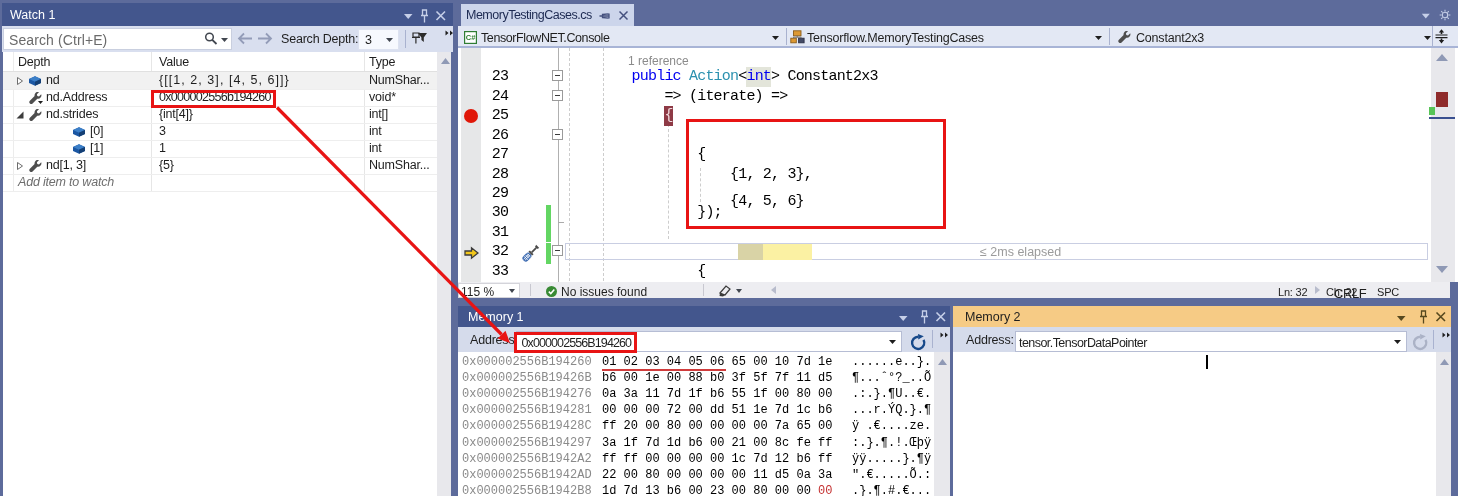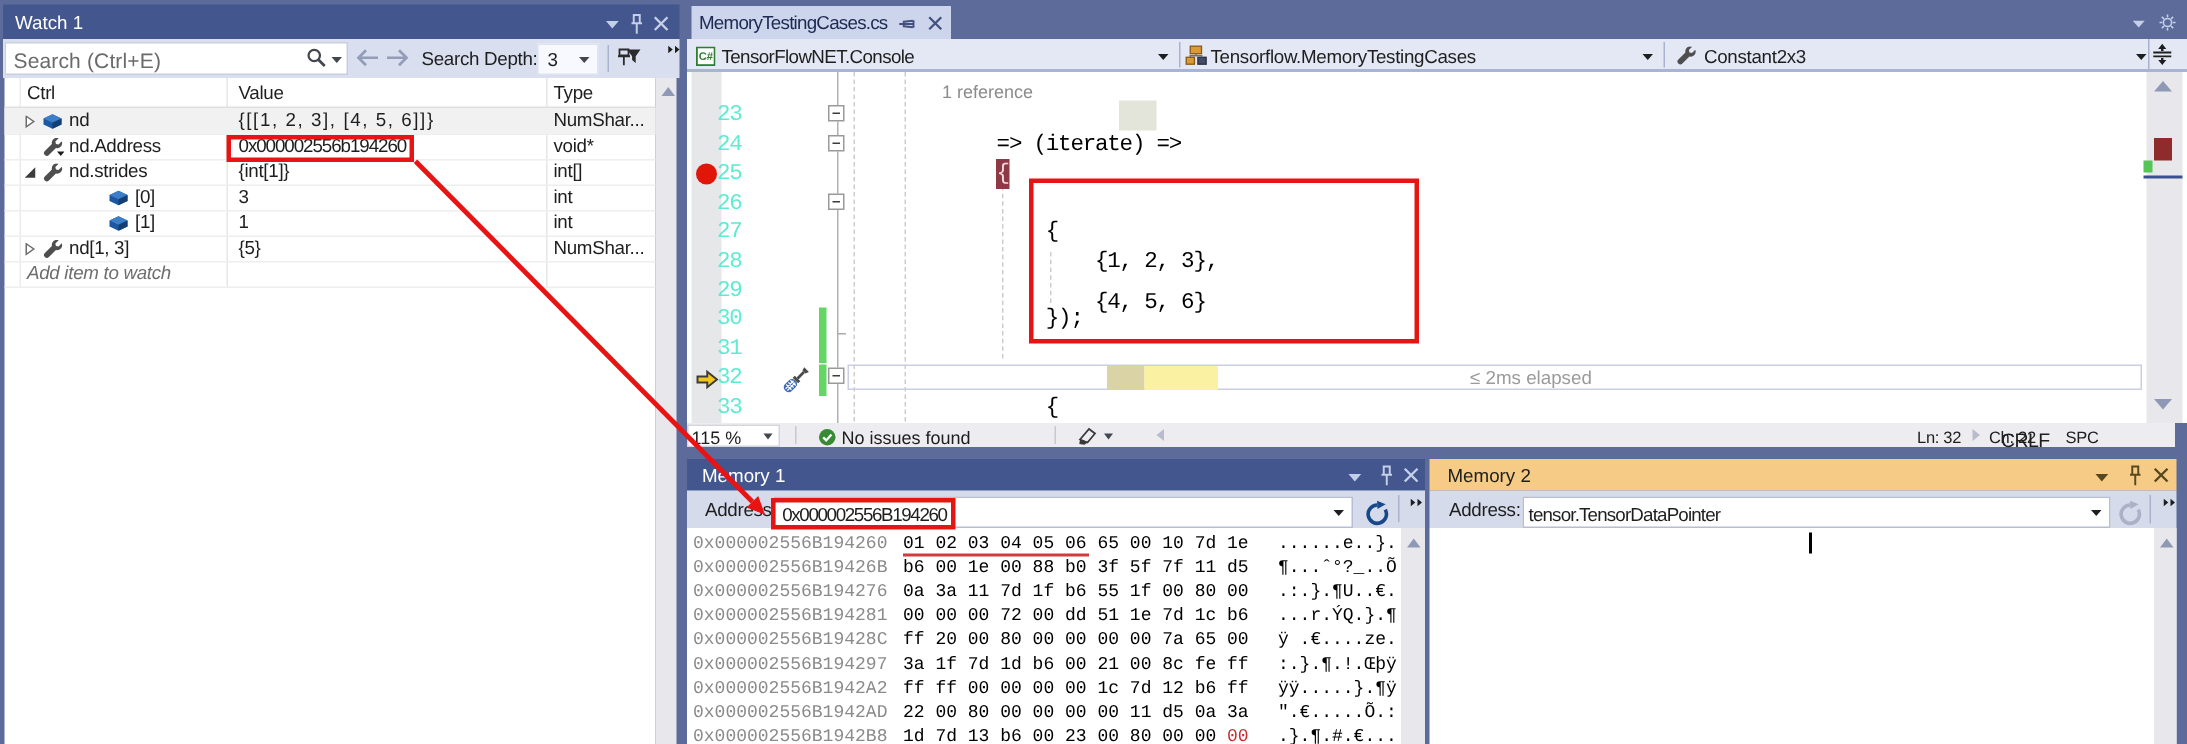--- a/index.html
+++ b/index.html
@@ -2,23 +2,23 @@
 <html><head><meta charset="utf-8"><style>
 * { margin:0; padding:0; box-sizing:border-box; }
 html,body { width:1458px; height:496px; overflow:hidden; }
 #page { position:absolute; left:0; top:0; width:1458px; height:496px;
   background:#5d6b9b; font-family:"Liberation Sans",sans-serif; }
 .abs { position:absolute; }
 .ui  { position:absolute; font-size:12.5px; letter-spacing:-0.2px; color:#1e1e1e; line-height:1; }
 .ttl { position:absolute; font-size:12.5px; color:#ffffff; }
 .code { position:absolute; font-family:"Liberation Mono",monospace; font-size:15px;
   letter-spacing:-0.8px; line-height:19.45px; white-space:pre; color:#000; }
-.lnum { position:absolute; left:478px; width:44px; text-align:left;
+.lnum { position:absolute; left:478px; width:44px; text-align:center;
   font-family:"Liberation Mono",monospace; font-size:15px; letter-spacing:-0.8px;
-  line-height:19.45px; color:#5eead4; }
+  line-height:19.45px; color:#000000; }
 .fbox { position:absolute; left:552px; width:11px; height:11px; background:#ffffff;
   border:1px solid #9a9a9a; }
 .fminus { position:absolute; left:2px; top:4px; width:5px; height:1px; background:#3c3c3c; }
 .wtxt { position:absolute; font-size:12.5px; letter-spacing:-0.2px; color:#1e1e1e; line-height:17px; white-space:pre; }
 .mono12 { position:absolute; font-family:"Liberation Mono",monospace; font-size:12px;
   line-height:16.11px; white-space:pre; color:#000; }
 .dashv { position:absolute; width:0; border-left:1px dashed #cdcdcd; }
 .sepv { position:absolute; width:1px; background:#a9b2cf; }
 </style></head><body>
 <div id="page">
@@ -70,21 +70,21 @@
     </svg>
 
 <div class="abs" style="left:3px;top:52px;width:434px;height:444px;background:#ffffff"></div>
 <div class="abs" style="left:437px;top:52px;width:14px;height:444px;background:#e8e8ec"></div>
 <svg class="abs" style="left:440px;top:57px" width="11" height="8">
       <path d="M5.5 1 L10 7 L1 7 Z" fill="#8f99b5"></path>
     </svg>
 <div class="abs" style="left:13px;top:52px;width:1px;height:139px;background:#ececec"></div>
 <div class="abs" style="left:151px;top:52px;width:1px;height:139px;background:#e6e6e6"></div>
 <div class="abs" style="left:364px;top:52px;width:1px;height:139px;background:#e6e6e6"></div>
-<div class="wtxt" style="left:18px;top:54px">Ctrl</div>
+<div class="wtxt" style="left:18px;top:54px">Depth</div>
 <div class="wtxt" style="left:159px;top:54px">Value</div>
 <div class="wtxt" style="left:369px;top:54px">Type</div>
 <div class="abs" style="left:3px;top:71px;width:434px;height:1px;background:#e0e0e0"></div>
 <div class="abs" style="left:3px;top:72.0px;width:434px;height:17px;background:#f1f1f1"></div>
 <svg class="abs" style="left:16px;top:76.5px" width="8" height="9">
       <path d="M1.5 0.5 L6.5 4 L1.5 7.5 Z" fill="white" stroke="#6d6d6d" stroke-width="1"></path>
     </svg>
 <svg class="abs" style="left:28px;top:75.0px" width="14" height="12">
       <path d="M1 4 L7 1.2 L13 4 L13 8 L7 10.8 L1 8 Z" fill="#1b57a3"></path>
       <path d="M1 4 L7 1.2 L13 4 L7 6.8 Z" fill="#3c7fc8"></path>
@@ -102,21 +102,21 @@
 <div class="wtxt" style="left:159px;top:89.0px"><span style="letter-spacing:-0.7px">0x000002556b194260</span></div>
 <div class="wtxt" style="left:369px;top:89.0px">void*</div>
 <div class="abs" style="left:3px;top:105.5px;width:434px;height:1px;background:#eeeeee"></div>
 <svg class="abs" style="left:16px;top:111.0px" width="9" height="9">
       <path d="M7.5 0.5 L7.5 7.5 L0.5 7.5 Z" fill="#3c3c3c"></path>
     </svg>
 <svg class="abs" style="left:28px;top:109.0px" width="15" height="13">
       <path d="M13.2 2.2 a3.4 3.4 0 0 1 -3.9 4.5 L4.6 11.4 a1.9 1.9 0 0 1 -2.7 -2.7 L6.6 4 a3.4 3.4 0 0 1 4.5 -3.9 L8.9 2.3 l0.4 1.7 1.7 0.4 z" fill="#4e4e4e"></path>
     </svg>
 <div class="wtxt" style="left:46px;top:106.0px">nd.strides</div>
-<div class="wtxt" style="left:159px;top:106.0px">{int[1]}</div>
+<div class="wtxt" style="left:159px;top:106.0px">{int[4]}</div>
 <div class="wtxt" style="left:369px;top:106.0px">int[]</div>
 <div class="abs" style="left:3px;top:122.5px;width:434px;height:1px;background:#eeeeee"></div>
 <svg class="abs" style="left:72px;top:126.0px" width="14" height="12">
       <path d="M1 4 L7 1.2 L13 4 L13 8 L7 10.8 L1 8 Z" fill="#1b57a3"></path>
       <path d="M1 4 L7 1.2 L13 4 L7 6.8 Z" fill="#3c7fc8"></path>
       <path d="M7 6.8 L13 4 L13 8 L7 10.8 Z" fill="#143f74"></path>
     </svg>
 <div class="wtxt" style="left:90px;top:123.0px">[0]</div>
 <div class="wtxt" style="left:159px;top:123.0px">3</div>
 <div class="wtxt" style="left:369px;top:123.0px">int</div>
@@ -263,20 +263,21 @@
 <div class="lnum" style="top:86.7px">24</div>
 <div class="lnum" style="top:106.1px">25</div>
 <div class="lnum" style="top:125.5px">26</div>
 <div class="lnum" style="top:145.0px">27</div>
 <div class="lnum" style="top:164.5px">28</div>
 <div class="lnum" style="top:183.9px">29</div>
 <div class="lnum" style="top:203.4px">30</div>
 <div class="lnum" style="top:222.8px">31</div>
 <div class="lnum" style="top:242.2px">32</div>
 <div class="lnum" style="top:261.7px">33</div>
+<div class="code" style="left:631.6px;top:67.2px"><span style="color:#0000f0">public </span><span style="color:#2b91af">Action</span><span style="color:#000000">&lt;</span><span style="color:#0000f0">int</span><span style="color:#000000">&gt; </span><span style="color:#000000">Constant2x3</span></div>
 <div class="code" style="left:664.4px;top:86.7px"><span style="color:#000000">=&gt; (iterate) =&gt;</span></div>
 <div class="code" style="left:664.4px;top:106.1px"><span style="color:#f0dadd">{</span></div>
 <div class="code" style="left:697.2px;top:145.0px"><span style="color:#000000">{</span></div>
 <div class="code" style="left:730.0px;top:164.5px"><span style="color:#000000">{1, 2, 3},</span></div>
 <div class="code" style="left:730.0px;top:192px"><span style="color:#000000">{4, 5, 6}</span></div>
 <div class="code" style="left:697.2px;top:203.4px"><span style="color:#000000">});</span></div>
 <div class="code" style="left:697.2px;top:261.7px"><span style="color:#000000">{</span></div>
 
 <div class="abs" style="left:458px;top:282px;width:992px;height:16px;background:#ededf1"></div>
 <div class="abs" style="left:458px;top:282.5px;width:62px;height:15.5px;background:#ffffff;border:1px solid #d4d4da"></div>

